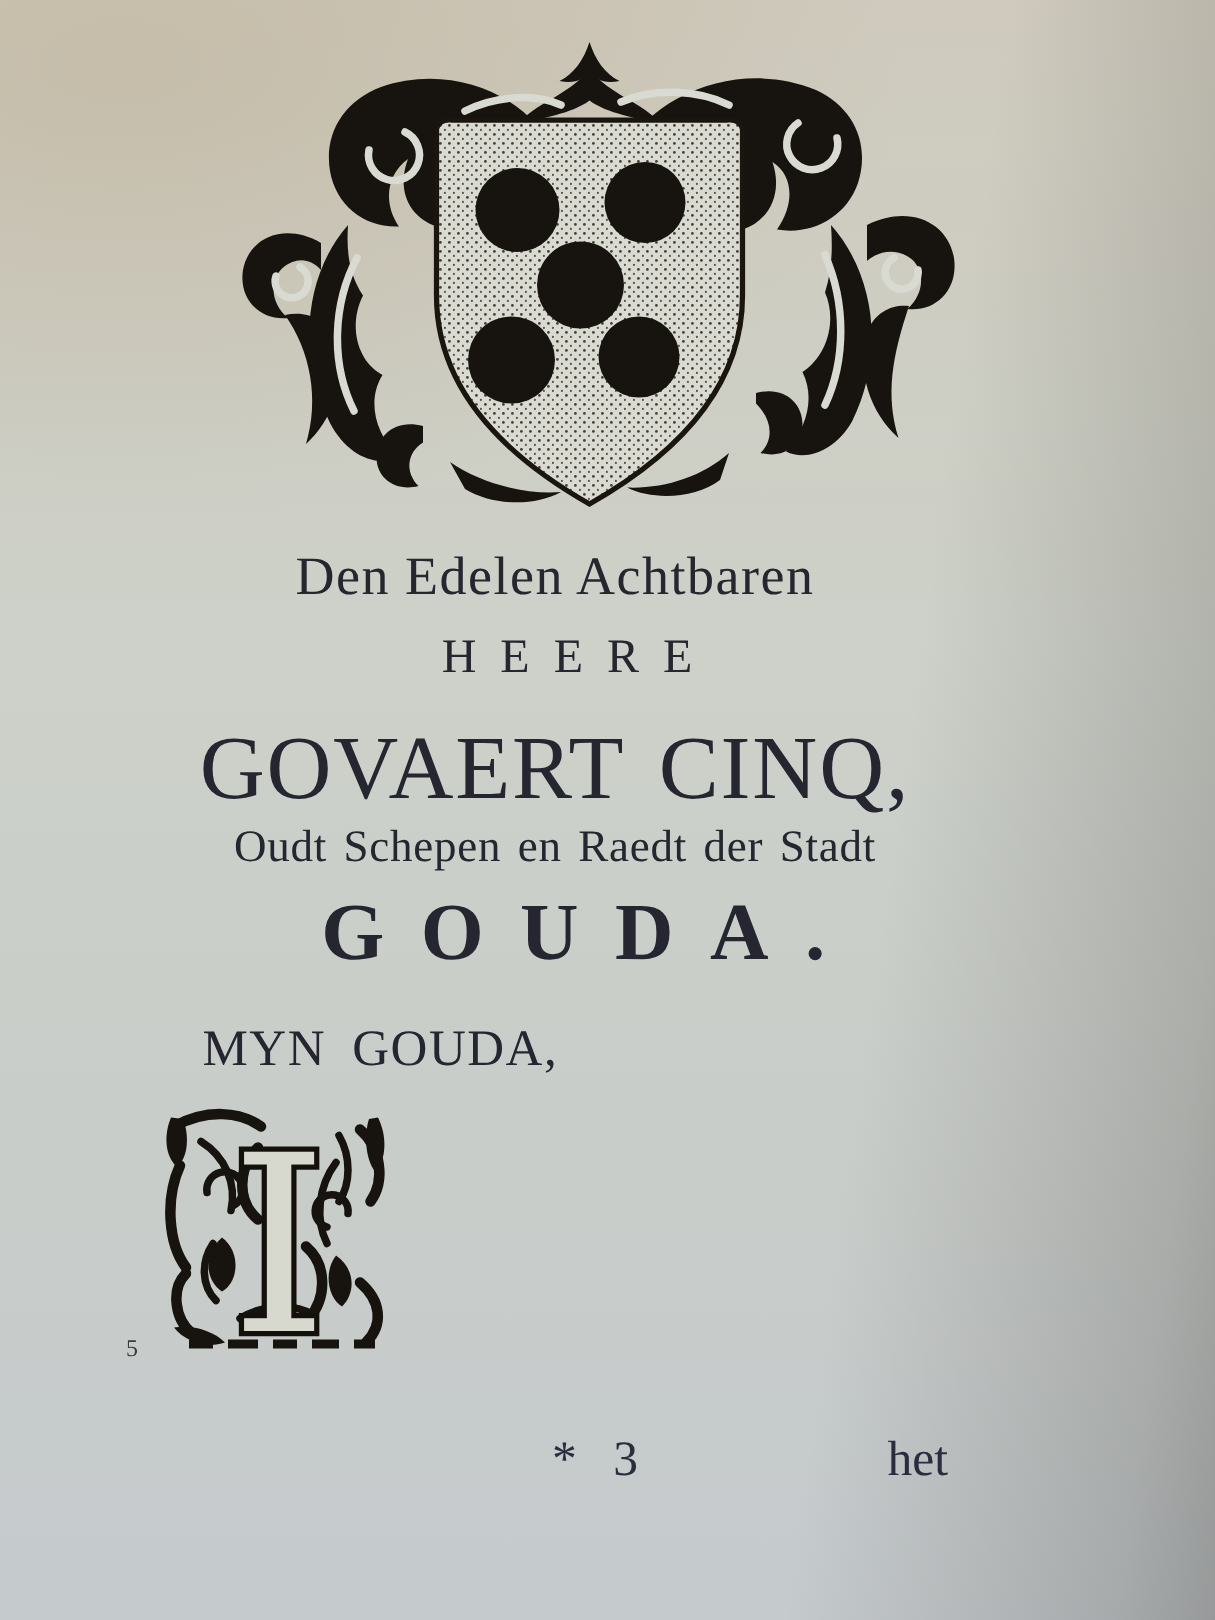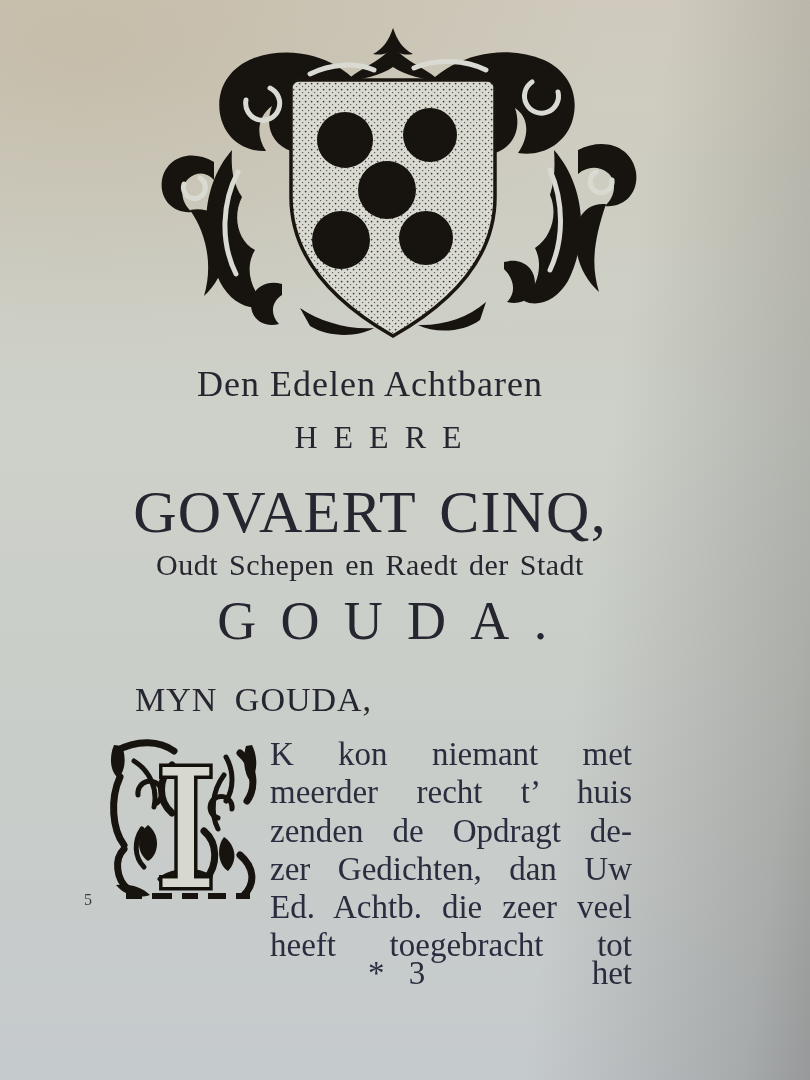--- a/index.html
+++ b/index.html
@@ -12,21 +12,21 @@
       linear-gradient(to bottom, #cfcabd 0%, #cdd1c9 40%, #c9cdc9 70%, #c5cacd 100%);
   }
   .page{position:relative;width:666px;height:1080px;}
   .abs{position:absolute;}
   .center-line{left:60px;width:620px;text-align:center;white-space:nowrap;line-height:1.15;}
   .ink{color:#25262f;}
   .den-edelen{top:364px;font-size:36px;letter-spacing:1px;}
   .heere{top:419px;font-size:32px;letter-spacing:0.50em;padding-left:0.50em;}
   .govaert{top:478px;font-size:60px;letter-spacing:0.02em;word-spacing:0.12em;}
   .oudt{top:548px;font-size:30px;letter-spacing:0.5px;word-spacing:3px;}
-  .gouda{top:590px;font-size:54px;letter-spacing:0.45em;padding-left:0.45em;}
+  .gouda{top:590px;font-size:54px;letter-spacing:0.45em;padding-left:0.45em;font-weight:bold;}
   .myn-heere{left:135px;top:681px;font-size:34px;letter-spacing:1px;word-spacing:8px;white-space:nowrap;color:#25262f;}
   .body-block{left:270px;top:735px;width:362px;font-size:33px;line-height:38.3px;color:#2a2d3e;}
   .bline{text-align:justify;text-align-last:justify;white-space:nowrap;}
   .sigrow{left:270px;top:955px;width:362px;display:flex;align-items:flex-start;font-size:33px;color:#2a2d3e;}
   .sigmark{margin-left:98px;letter-spacing:8px;}
   .catchword{margin-left:auto;}
   .margin-num{left:84px;top:891px;font-size:16px;color:#3c3c40;}
   svg{display:block;}
 </style>
 </head>
@@ -129,27 +129,19 @@
       <path d="M42,88 C30,98 30,116 42,124 C53,118 55,98 42,88 Z"></path>
       <path d="M118,100 C130,108 132,124 122,134 C112,128 110,110 118,100 Z"></path>
       <path d="M10,148 C18,158 32,162 44,158 C36,150 22,146 10,148 Z"></path>
     </g>
     <g stroke="#17130e" stroke-width="6">
       <path d="M20,159 h16 M46,159 h20 M76,159 h16 M102,159 h18 M130,159 h14" stroke-linecap="butt"></path>
     </g>
     <text x="80" y="150" font-size="164" text-anchor="middle" font-family="'DejaVu Serif','Liberation Serif',serif" fill="#d7d9cf" stroke="#14110c" stroke-width="7" paint-order="stroke">I</text>
   </svg>
 
-  <div class="abs body-block">
-    <div class="bline">K kon niemant met</div>
-    <div class="bline">meerder recht t’ huis</div>
-    <div class="bline">zenden de Opdragt de-</div>
-    <div class="bline">zer Gedichten, dan Uw</div>
-    <div class="bline">Ed. Achtb. die zeer veel</div>
-    <div class="bline">heeft toegebracht tot</div>
-  </div>
 
   <div class="abs sigrow">
     <span class="sigmark">* 3</span>
     <span class="catchword">het</span>
   </div>
 
 </div>
 
 </body></html>

